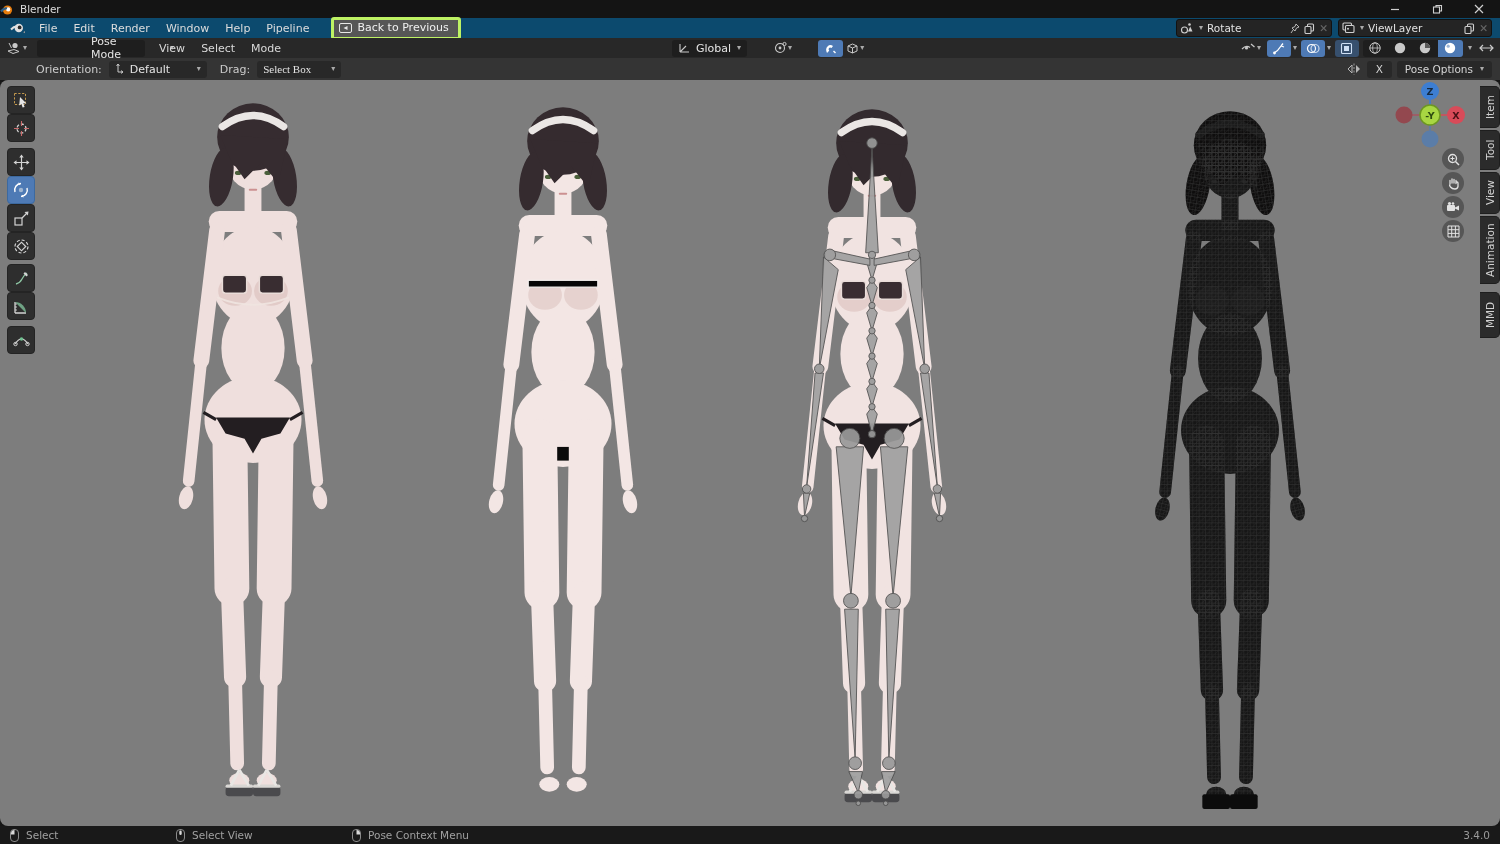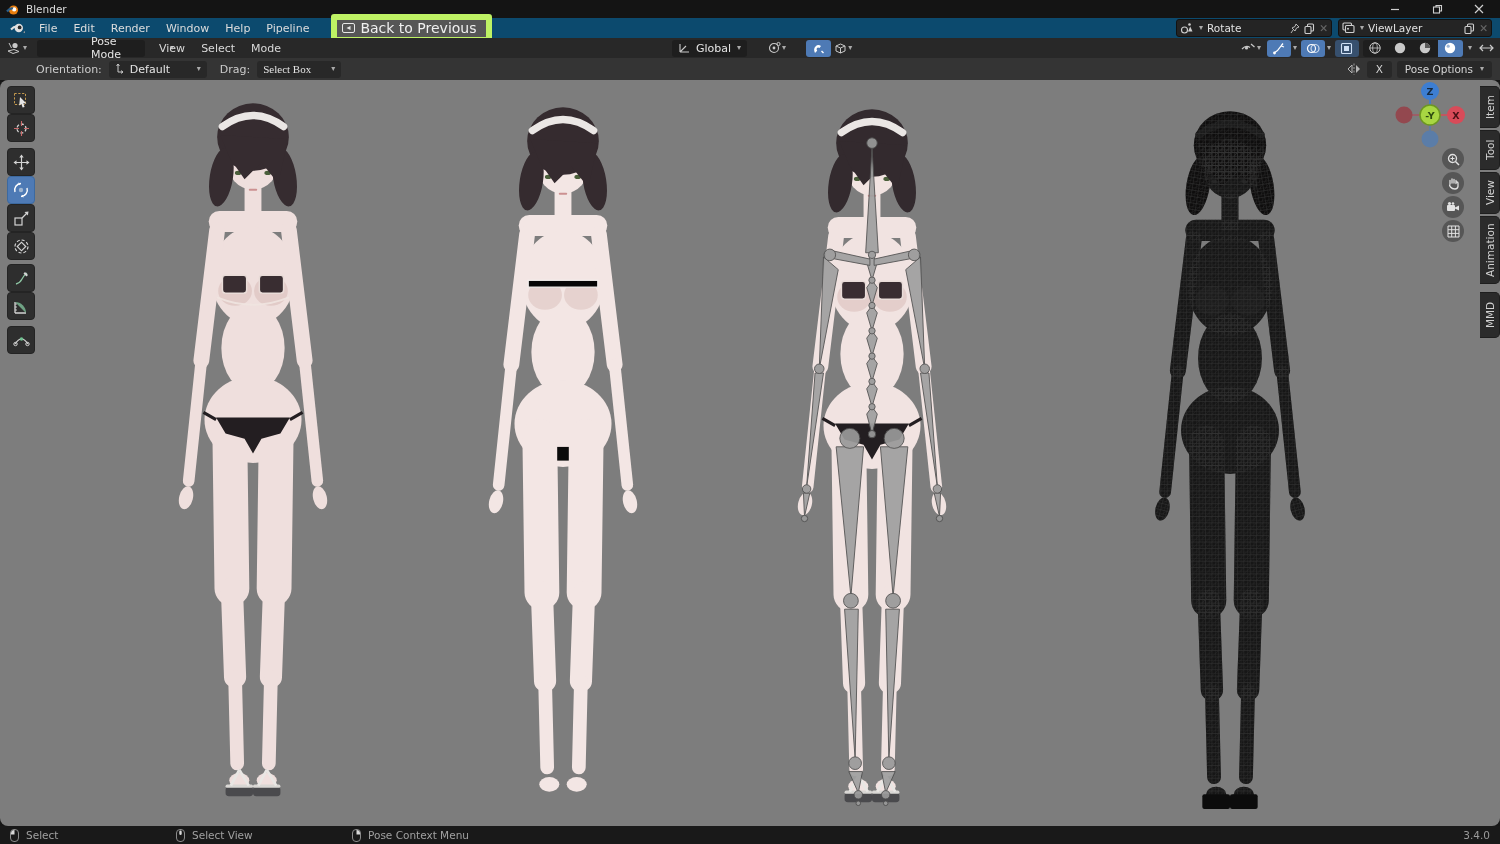--- a/index.html
+++ b/index.html
@@ -3,39 +3,39 @@
 <meta charset="utf-8">
 <style>
   html,body{margin:0;padding:0;}
   body{
     width:1500px;height:844px;position:relative;overflow:hidden;
     background:#161616;font-family:"DejaVu Sans",sans-serif;
     -webkit-user-select:none;user-select:none;color:#d8d8d8;
   }
   .row{position:absolute;left:0;right:0;display:flex;align-items:center;}
   
-  .titlebar{top:0;height:18px;background:#141414;font-size:10.5px;color:#dcdcdc;padding-left:6px;gap:7px;}
+  .titlebar{top:0;height:18px;background:#141414;font-size:10.5px;color:#dcdcdc;gap:7px;}
   .win-controls{margin-left:auto;display:flex;height:100%;}
   .win-btn{width:42px;height:100%;display:flex;align-items:center;justify-content:center;color:#cfcfcf;}
   
   .menubar{top:18px;height:20px;background:#0c4a6e;font-size:11px;padding-left:4px;}
   .menu-item{padding:1px 8px;border-radius:3px;color:#dddddd;}
   .logo-btn{display:flex;align-items:center;padding:0 6px;}
-  .back-btn{margin-left:14px;display:flex;align-items:center;gap:5px;background:#565656;border:6px solid #bef264;
-    border-radius:3px;padding:0 9px 1px 5px;color:#f0f0f0;height:16px;font-size:14px;}
+  .back-btn{margin-left:14px;display:flex;align-items:center;gap:5px;background:#565656;border:3px solid #bef264;
+    border-radius:3px;padding:0 9px 1px 5px;color:#f0f0f0;height:16px;font-size:11px;}
   .id-field{display:flex;align-items:center;background:#242424;border:1px solid #121212;border-radius:3px;
     height:16px;font-size:10.5px;color:#e2e2e2;padding:0 3px;gap:4px;}
   .menubar-right{margin-left:auto;display:flex;gap:6px;padding-right:8px;}
   .dim{opacity:.35;}
   
   .vph{top:38px;height:20px;background:#282828;font-size:11px;padding-left:4px;}
   .dd-field{display:flex;align-items:center;gap:5px;background:#1e1e1e;border-radius:3px;height:17px;
     padding:0 6px;color:#e4e4e4;}
   .vph .menu-item{color:#d9d9d9;}
-  .vph-center{position:absolute;left:672px;display:flex;align-items:center;gap:18px;}
+  .vph-center{position:absolute;left:672px;display:flex;align-items:center;gap:24px;}
   .vph-right{margin-left:auto;display:flex;align-items:center;gap:4px;padding-right:6px;}
   .icon-btn{display:flex;align-items:center;justify-content:center;height:17px;border-radius:3px;padding:0 2px;}
   .icon-btn.active{background:#4e7ab5;}
   .chev{font-size:8px;color:#aaaaaa;line-height:1;margin-left:1px;}
   .seg{display:flex;background:#1e1e1e;border-radius:3px;overflow:hidden;}
   .seg .icon-btn{border-radius:0;width:21px;}
   
   .tsr{top:58px;height:22px;background:#343434;font-size:11px;padding-left:36px;gap:7px;}
   .tsr .label{color:#cccccc;}
   .tsr .dd-field{background:#282828;height:17px;}

